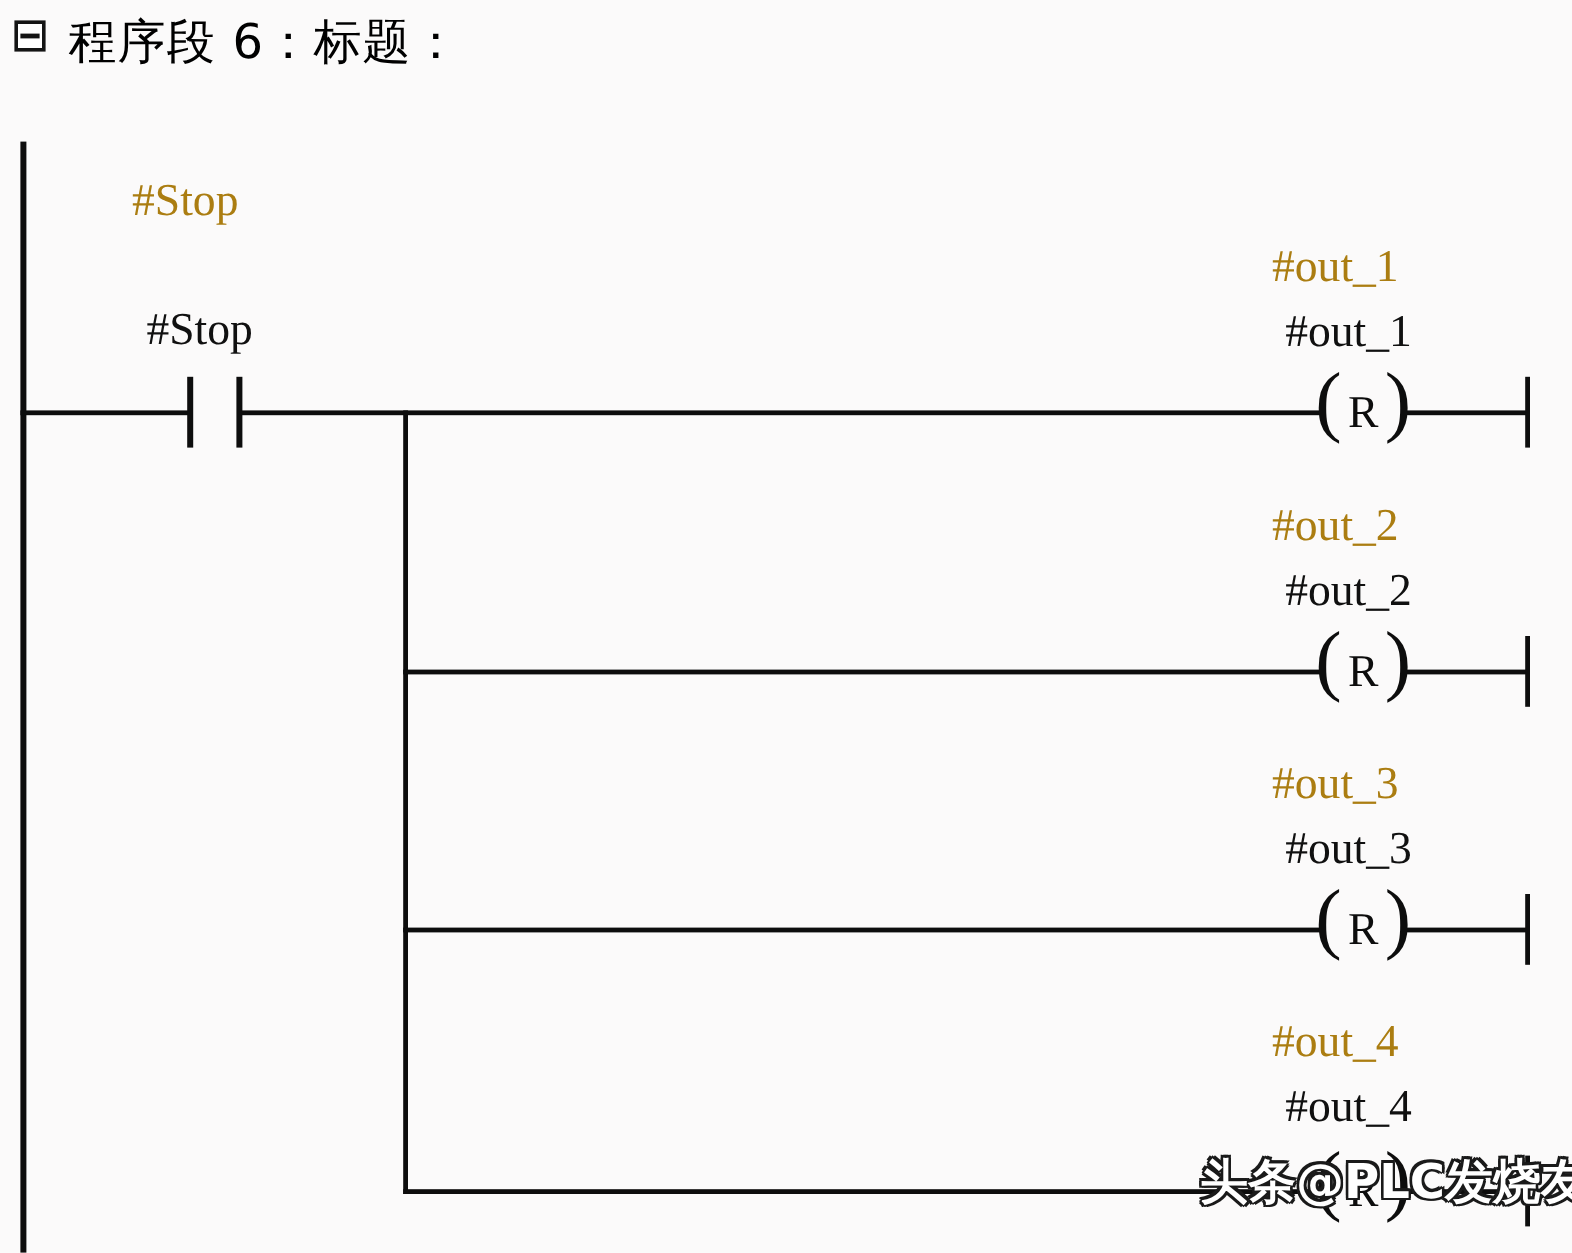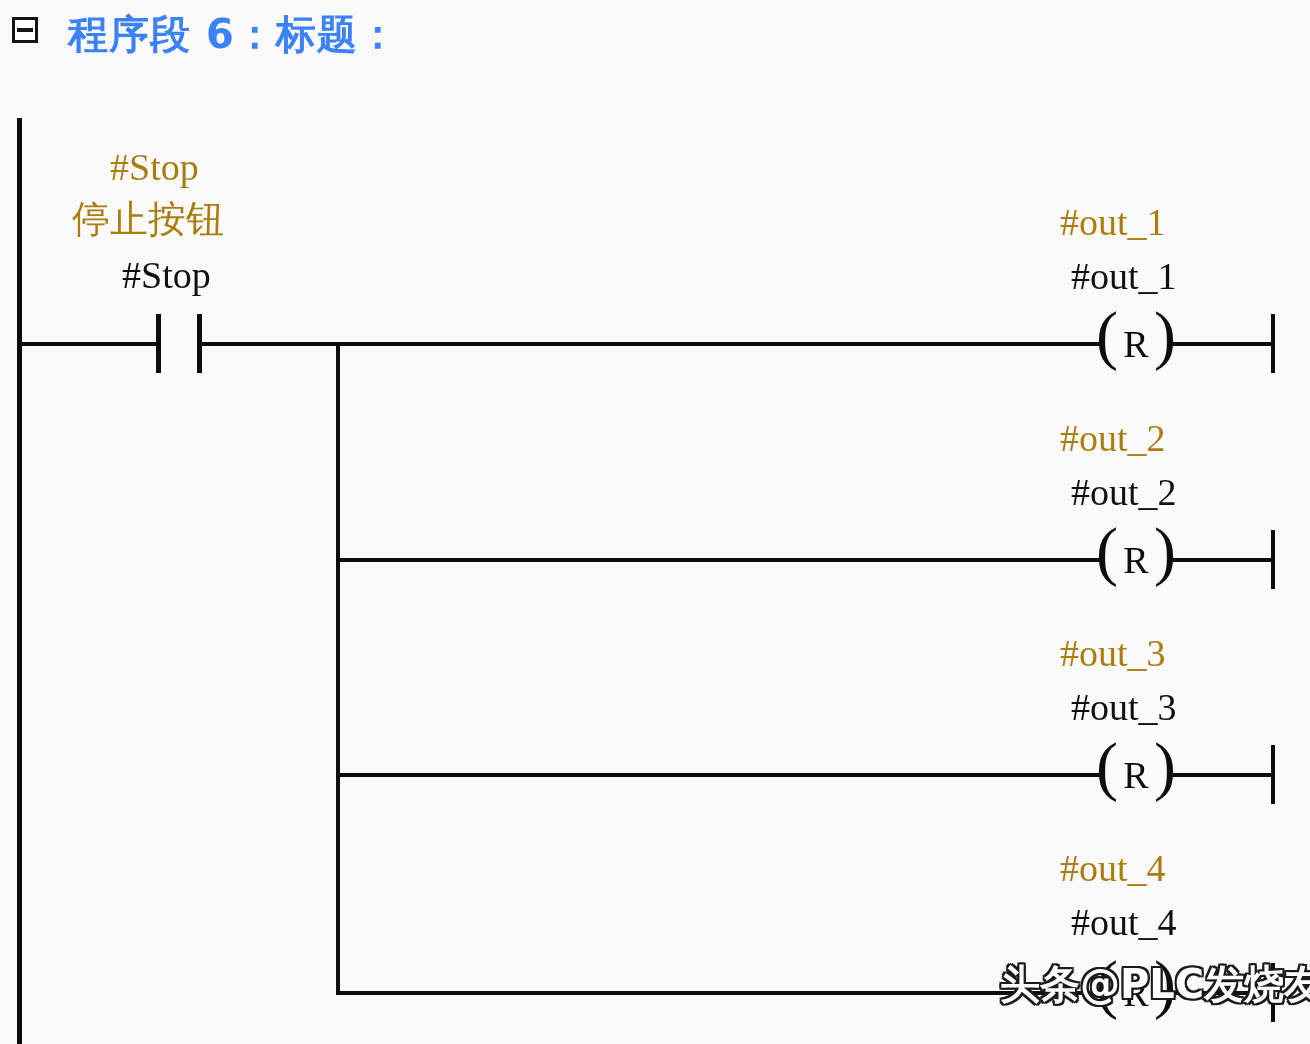--- a/index.html
+++ b/index.html
@@ -45,26 +45,25 @@
   #collapse-toggle .bar {
     width: 16px;
     height: 4px;
     background: #141414;
   }
   #network-title {
     position: absolute;
     left: 57px;
     top: 7px;
     font-size: 40px;
-    font-weight: 700;
-    color: #3b82f6;
+    font-weight: 400;
+    color: #000000;
     letter-spacing: 1px;
     white-space: nowrap;
     font-family: "DejaVu Sans", "Liberation Sans", sans-serif;
-    margin-left: 11px;
   }
 
   
   #ladder-canvas {
     position: absolute;
     left: 0; top: 0;
     width: 1310px;
     height: 1044px;
   }
 
@@ -183,21 +182,20 @@
   <div class="wire-h" style="left:17px; top:342px; width:142px;"></div>
 
   <div class="contact-bar" style="left:156px; top:314px; height:59px;"></div>
   <div class="contact-bar" style="left:197px; top:314px; height:59px;"></div>
 
   <div class="wire-h" style="left:200px; top:342px; width:902px;"></div>
 
   <div class="wire-h" style="left:1168px; top:342px; width:106px;"></div>
 
   <div class="label label-gold" style="left:110px; top:148px;">#Stop</div>
-  <div class="label label-gold-cn" style="left:72px; top:200px;">停止按钮</div>
   <div class="label label-black" style="left:122px; top:256px;">#Stop</div>
 
   <div class="label label-gold" style="left:1060px; top:203px;">#out_1</div>
   <div class="label label-black" style="left:1071px; top:257px;">#out_1</div>
   <div class="coil" style="left:1098px; top:307px;">
     <span class="paren paren-l">(</span>
     <span class="coil-letter">R</span>
     <span class="paren paren-r">)</span>
   </div>
   <div class="terminal-tick" style="left:1271px; top:314px; height:59px;"></div>

